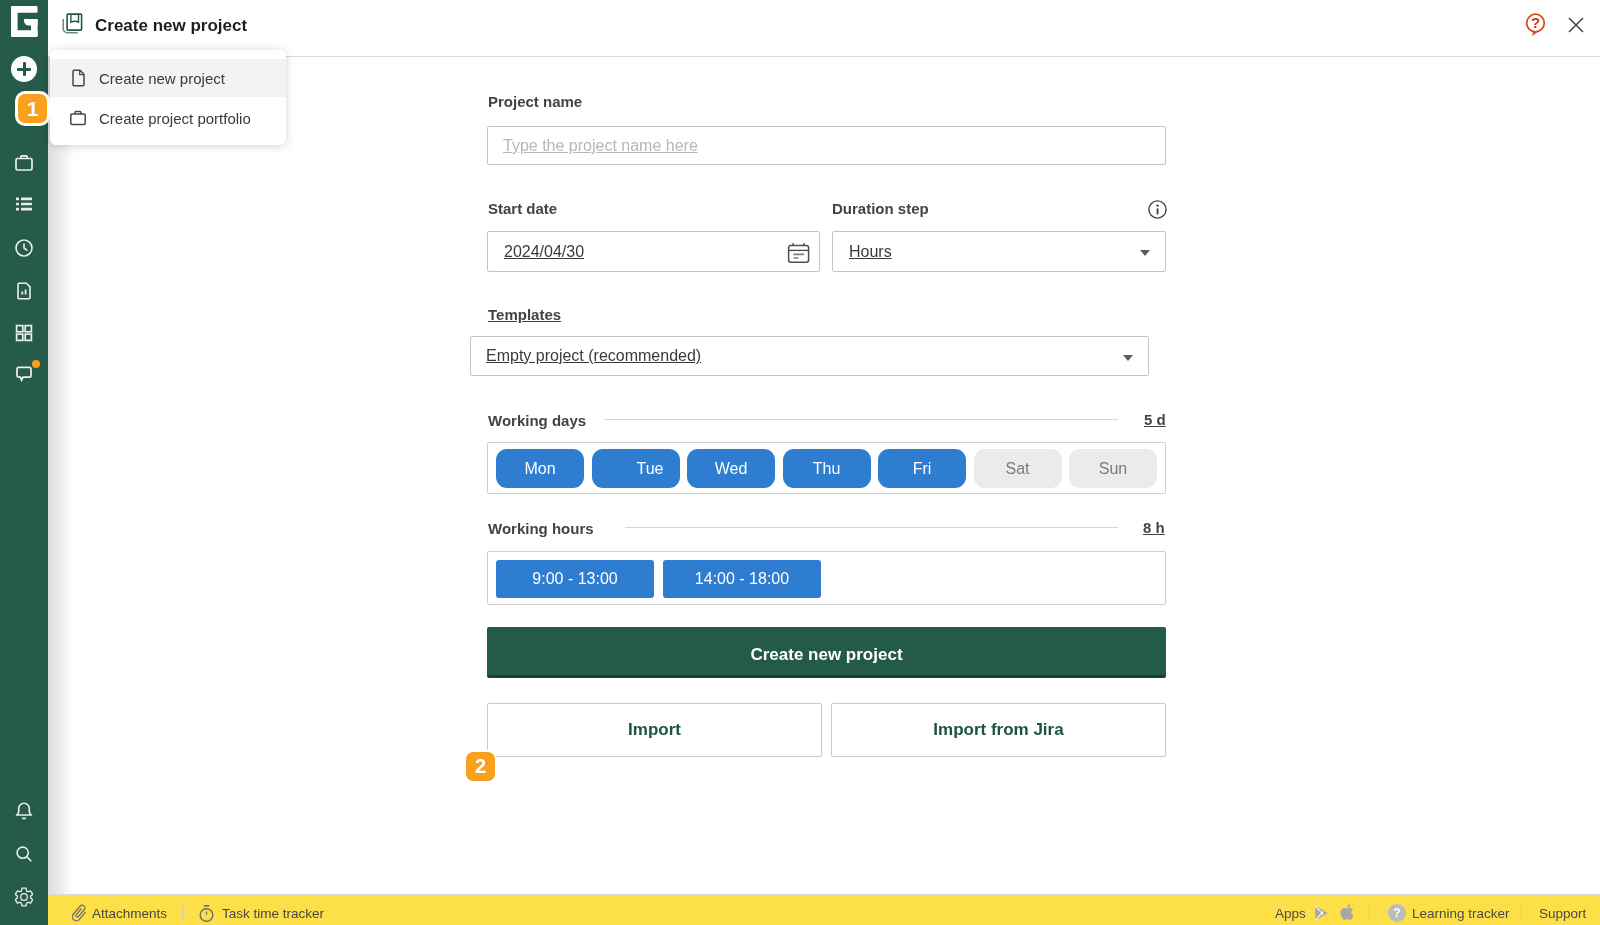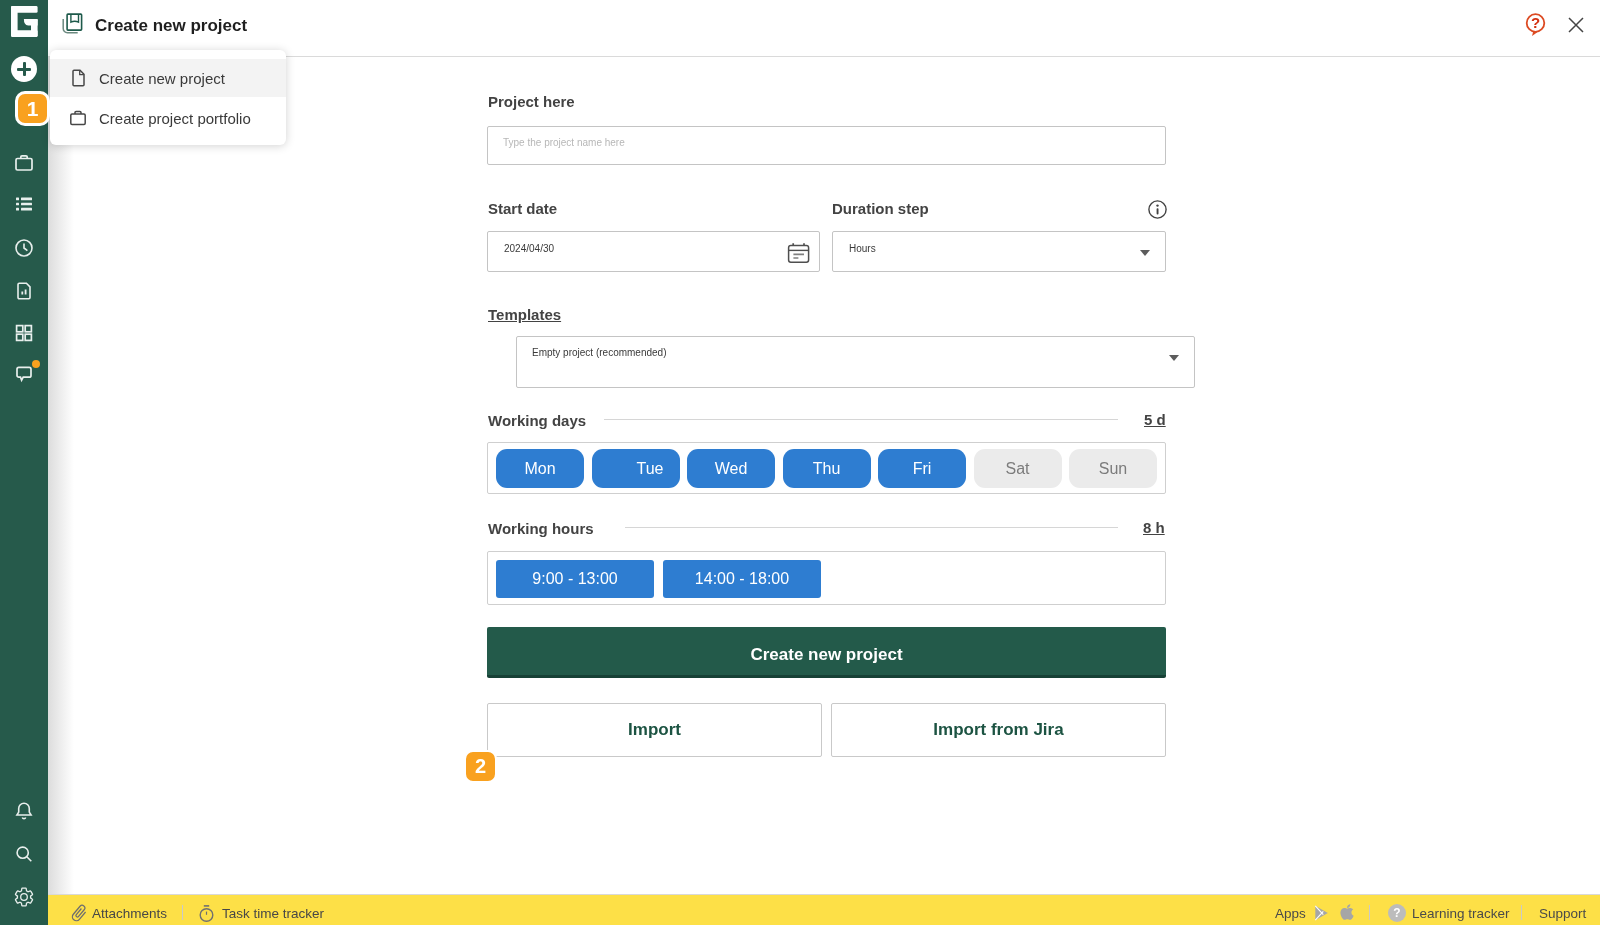--- a/index.html
+++ b/index.html
@@ -32,21 +32,21 @@
 #dropdown { position:absolute; left:50px; top:50px; width:236px; height:95px; background:#fff; border-radius:6px; box-shadow:0 1px 10px rgba(0,0,0,.18); z-index:40; overflow:hidden; }
 .dd-row { position:absolute; left:0; width:100%; height:38px; display:flex; align-items:center; }
 .dd-row svg { margin-left:18px; }
 .dd-row span { margin-left:11px; font-size:15px; color:#3a3a3a; }
 #dd1 { top:9px; background:#f3f3f3; }
 #dd2 { top:49px; }
 
 
 .label { position:absolute; font-size:15px; font-weight:bold; color:#434343; }
 .ibox { position:absolute; border:1px solid #c4c4c4; border-radius:2px; background:#fff; }
-.itext { font-size:10px; color:#3a3a3a; }
+.itext { font-size:16px; color:#3a3a3a;text-decoration:underline; }
 .ph { color:#b7b7b7; }
 .hline { position:absolute; height:1px; background:#d6d6d6; }
 .runit { position:absolute; font-size:15px; font-weight:bold; color:#434343;text-decoration:underline; }
 .caret { position:absolute; width:0; height:0; border-left:5.5px solid transparent; border-right:5.5px solid transparent; border-top:6px solid #5c5c5c; }
 .daybtn { position:absolute; top:449px; width:88px; height:39px; border-radius:11px; background:#2e7dd1; color:#fff; font-size:16px; text-align:center; line-height:39px; }
 .dayoff { background:#ebebeb; color:#7b7b7b; }
 .chip { position:absolute; top:560px; height:38px; border-radius:3px; background:#2e7dd1; color:#fff; font-size:16px; text-align:center; line-height:38px; }
 #createbtn { position:absolute; left:487px; top:627px; width:679px; height:51px; background:#235a4a; border-bottom:3px solid #174136; border-radius:2px; color:#fff; font-size:17px; font-weight:bold; text-align:center; line-height:56px; }
 .impbtn { position:absolute; top:703px; height:54px; border:1px solid #c9c9c9; border-radius:2px; background:#fff; color:#1c5342; font-size:17px; font-weight:bold; text-align:center; line-height:52px; }
 
@@ -143,21 +143,21 @@
     </div>
     <div class="dd-row" id="dd2">
       <svg width="20" height="20" viewBox="0 0 20 20" fill="none" stroke="#474747" stroke-width="1.5">
         <rect x="2.8" y="6" width="14.4" height="10.4" rx="1.2"></rect>
         <path d="M7 6 V4.6 a1.1 1.1 0 0 1 1.1 -1.1 h3.8 a1.1 1.1 0 0 1 1.1 1.1 V6"></path>
       </svg>
       <span>Create project portfolio</span>
     </div>
   </div>
 
-  <div class="label" style="left:488px; top:93px;">Project here</div>
+  <div class="label" style="left:488px; top:93px;">Project name</div>
   <div class="ibox" style="left:487px; top:126px; width:679px; height:39px;">
     <div class="itext ph" style="position:absolute; left:15px; top:10px;">Type the project name here</div>
   </div>
 
   <div class="label" style="left:488px; top:200px;">Start date</div>
   <div class="label" style="left:832px; top:200px;">Duration step</div>
   <svg class="abs" style="left:1148px; top:200px;" width="19" height="19" viewBox="0 0 19 19">
     <circle cx="9.5" cy="9.5" r="8.6" fill="none" stroke="#424242" stroke-width="1.4"></circle>
     <circle cx="9.5" cy="5.6" r="1.2" fill="#424242"></circle>
     <rect x="8.6" y="8.2" width="1.9" height="6.2" rx="0.9" fill="#424242"></rect>
@@ -171,21 +171,21 @@
       <path d="M1.6 8.4 H21.6" stroke-width="1.4"></path>
       <path d="M6.4 12.4 H17 M6.4 16 H11.4" stroke="#7f7f7f" stroke-width="1.7"></path>
     </svg>
   </div>
   <div class="ibox" style="left:832px; top:231px; width:334px; height:41px;">
     <div class="itext" style="position:absolute; left:16px; top:11px;">Hours</div>
     <div class="caret" style="right:15px; top:18px;"></div>
   </div>
 
   <div class="label" style="left:488px; top:306px;text-decoration:underline;">Templates</div>
-  <div class="ibox" style="left:516px; top:336px; width:679px; height:52px;">
+  <div class="ibox" style="left:470px; top:336px; width:679px; height:40px;">
     <div class="itext" style="position:absolute; left:15px; top:10px;">Empty project (recommended)</div>
     <div class="caret" style="right:15px; top:18px;"></div>
   </div>
 
   <div class="label" style="left:488px; top:412px;">Working days</div>
   <div class="hline" style="left:604px; top:419px; width:514px;"></div>
   <div class="runit" style="left:1144px; top:411px;">5 d</div>
 
   <div class="ibox" style="left:487px; top:442px; width:679px; height:52px; border-color:#cfcfcf;"></div>
   <div class="daybtn" style="left:496px;">Mon</div>

